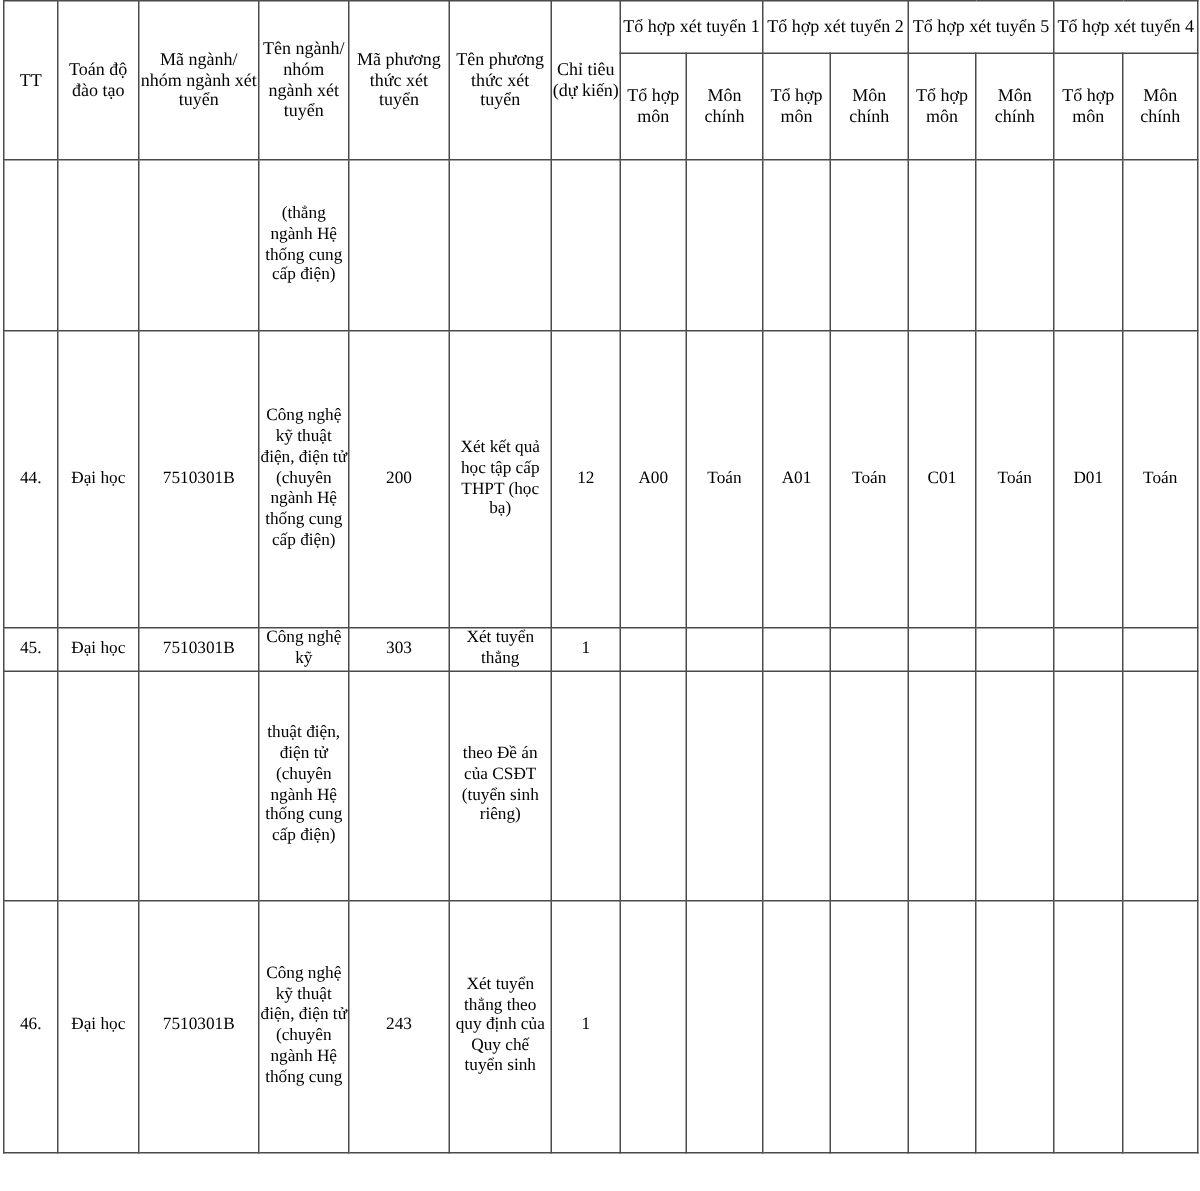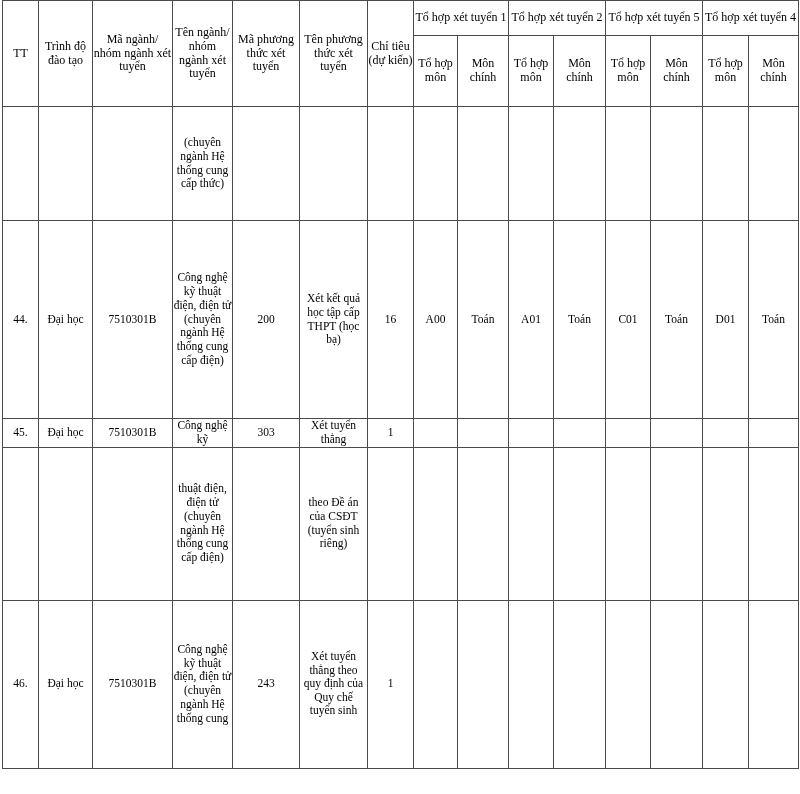--- a/index.html
+++ b/index.html
@@ -101,21 +101,21 @@
         <col class="c-comb2">
         <col class="c-main2">
       <col class="c-comb3">
         <col class="c-main3">
         <col class="c-comb4">
         <col class="c-main4">
     </colgroup>
     <thead>
       <tr>
         <th class="tall" rowspan="2">TT</th>
-        <th class="tall" rowspan="2">Trình độ đào tạo</th>
+        <th class="tall" rowspan="2">Toán độ đào tạo</th>
         <th class="tall" rowspan="2">Mã ngành/ nhóm ngành xét tuyển</th>
         <th class="tall" rowspan="2">Tên ngành/ nhóm ngành xét tuyển</th>
         <th class="tall" rowspan="2">Mã phương thức xét tuyển</th>
         <th class="tall" rowspan="2">Tên phương thức xét tuyển</th>
         <th class="tall" rowspan="2">Chỉ tiêu (dự kiến)</th>
         <th class="grp" colspan="2">Tổ hợp xét tuyển 1</th>
         <th class="grp" colspan="2">Tổ hợp xét tuyển 2</th>
         <th class="grp" colspan="2">Tổ hợp xét tuyển 5</th>
         <th class="grp" colspan="2">Tổ hợp xét tuyển 4</th>
       </tr>
@@ -129,42 +129,42 @@
         <th class="sub">Tổ hợp môn</th>
         <th class="sub">Môn chính</th>
       </tr>
     </thead>
     <tbody>
 
       <tr style="height:114px">
         <td></td>
         <td></td>
         <td></td>
-        <td class="name vtop">(chuyên ngành Hệ thống cung cấp thức)</td>
+        <td class="name vtop">(thẳng ngành Hệ thống cung cấp điện)</td>
         <td></td>
         <td></td>
         <td></td>
         <td></td>
         <td></td>
         <td></td>
         <td></td>
         <td></td>
         <td></td>
         <td></td>
         <td></td>
       </tr>
 
       <tr style="height:198px">
         <td>44.</td>
         <td>Đại học</td>
         <td>7510301B</td>
         <td class="name vtop">Công nghệ kỹ thuật điện, điện tử (chuyên ngành Hệ thống cung cấp điện)</td>
         <td>200</td>
         <td>Xét kết quả học tập cấp THPT (học bạ)</td>
-        <td>16</td>
+        <td>12</td>
         <td>A00</td>
         <td>Toán</td>
         <td>A01</td>
         <td>Toán</td>
         <td>C01</td>
         <td>Toán</td>
         <td>D01</td>
         <td>Toán</td>
       </tr>
 

